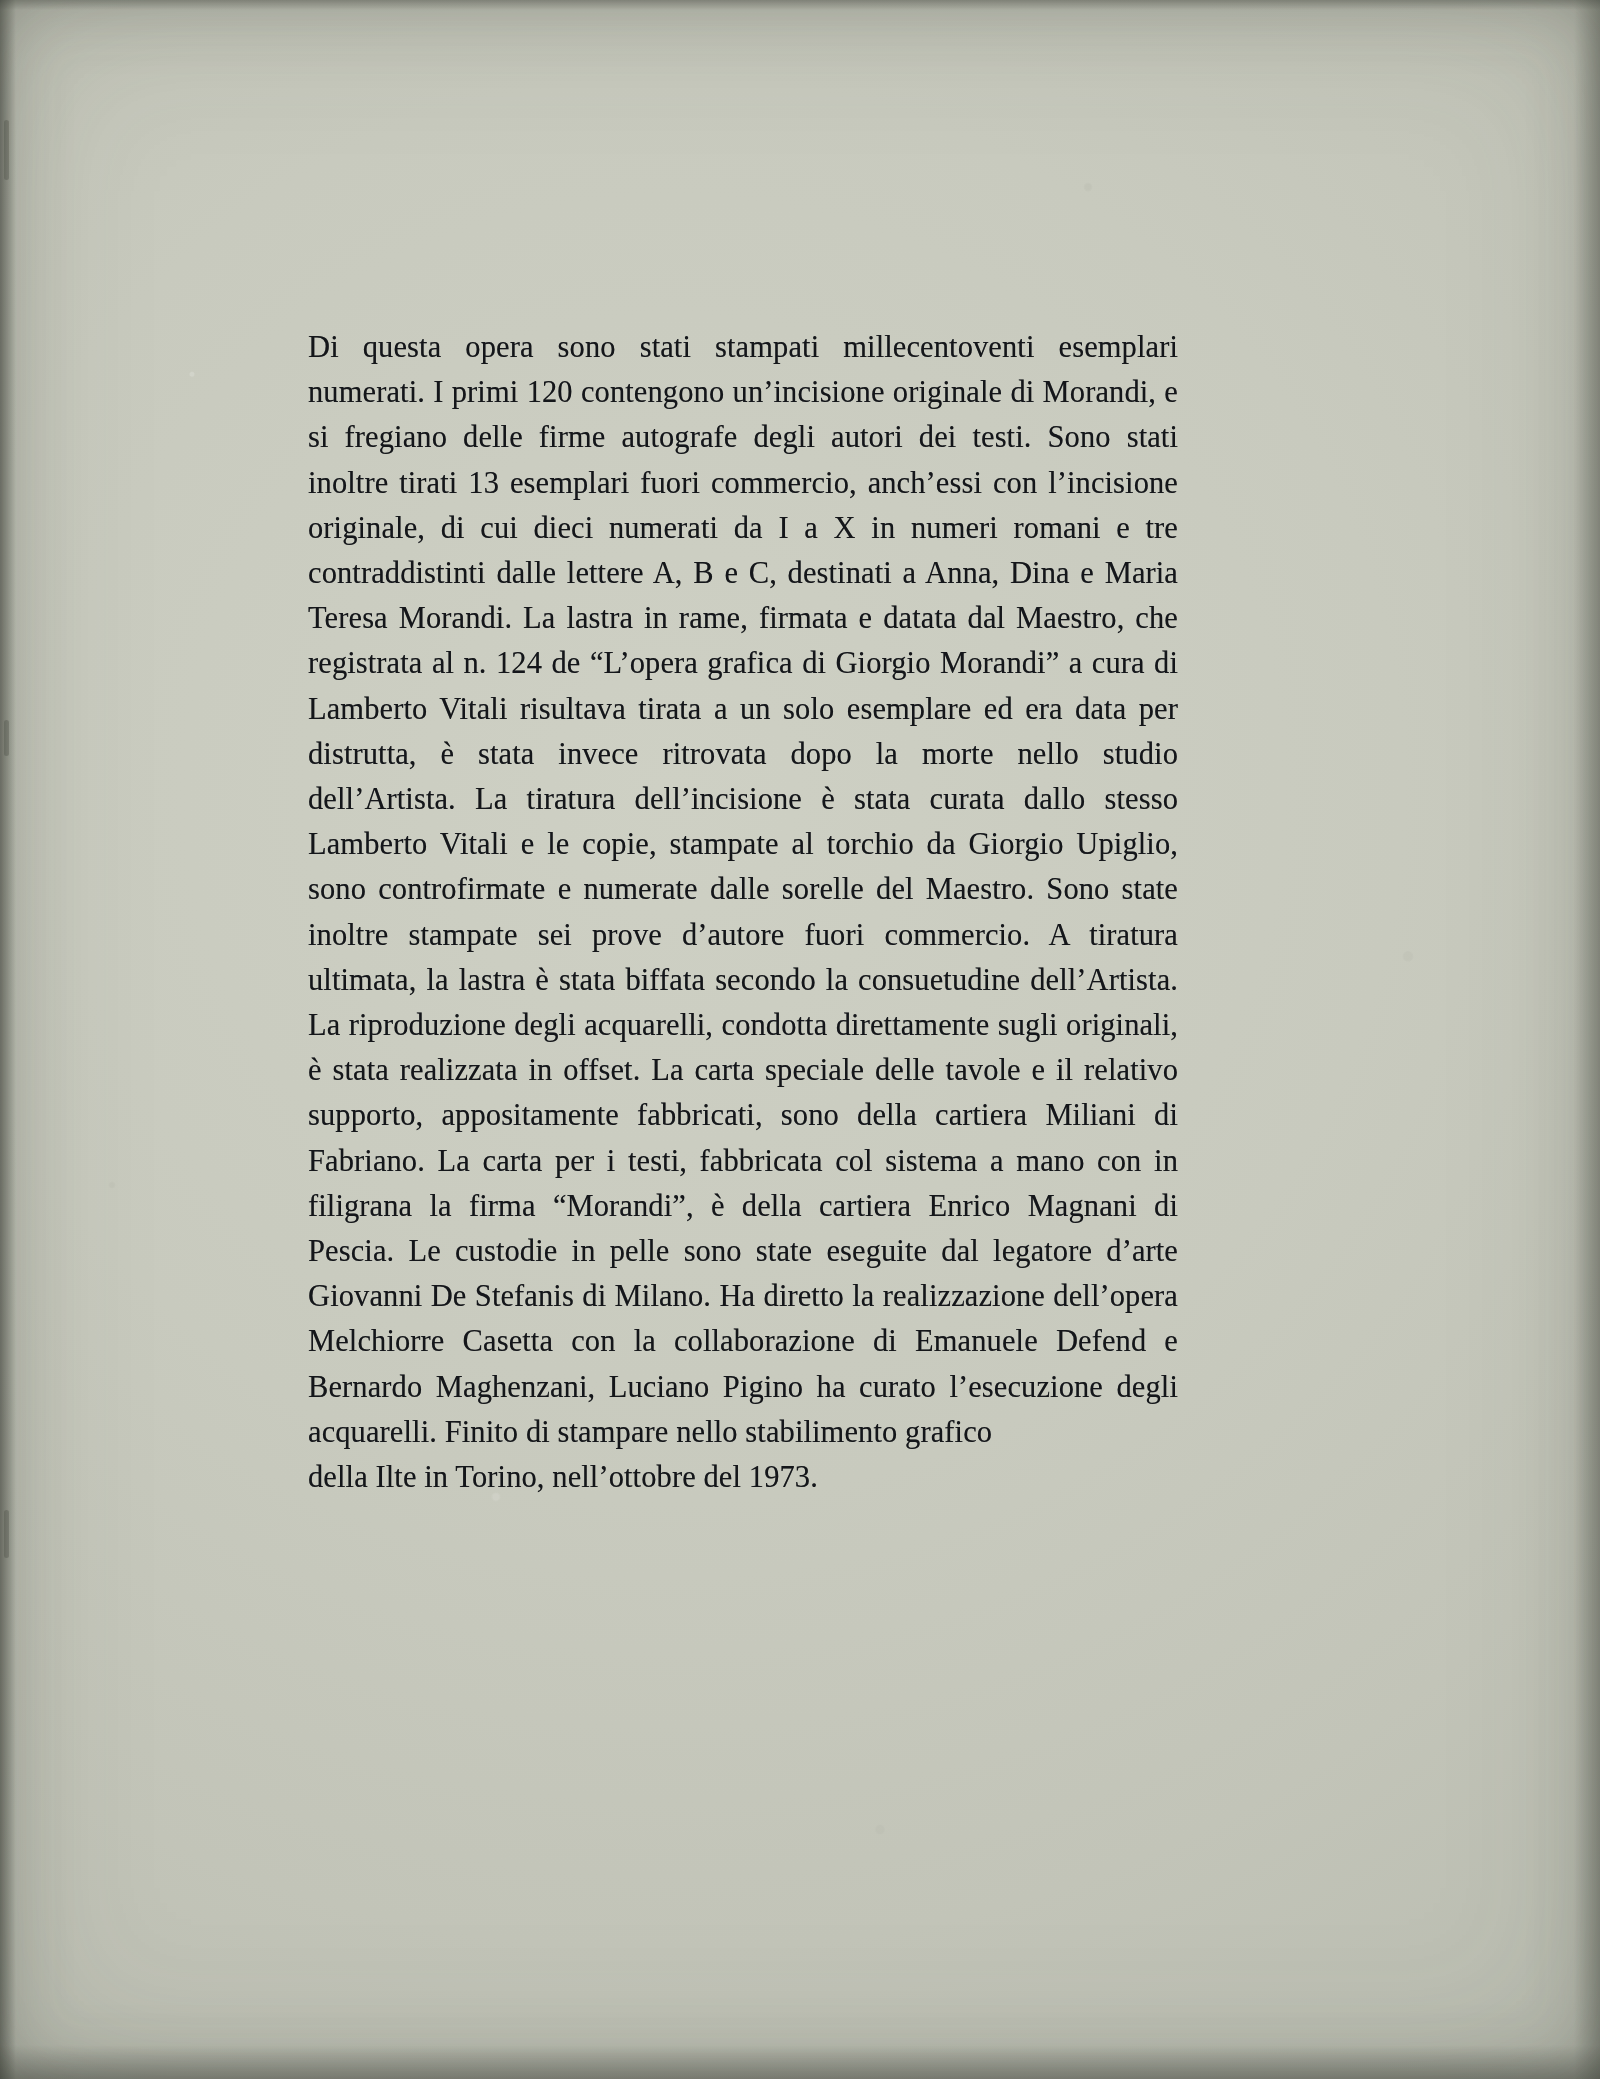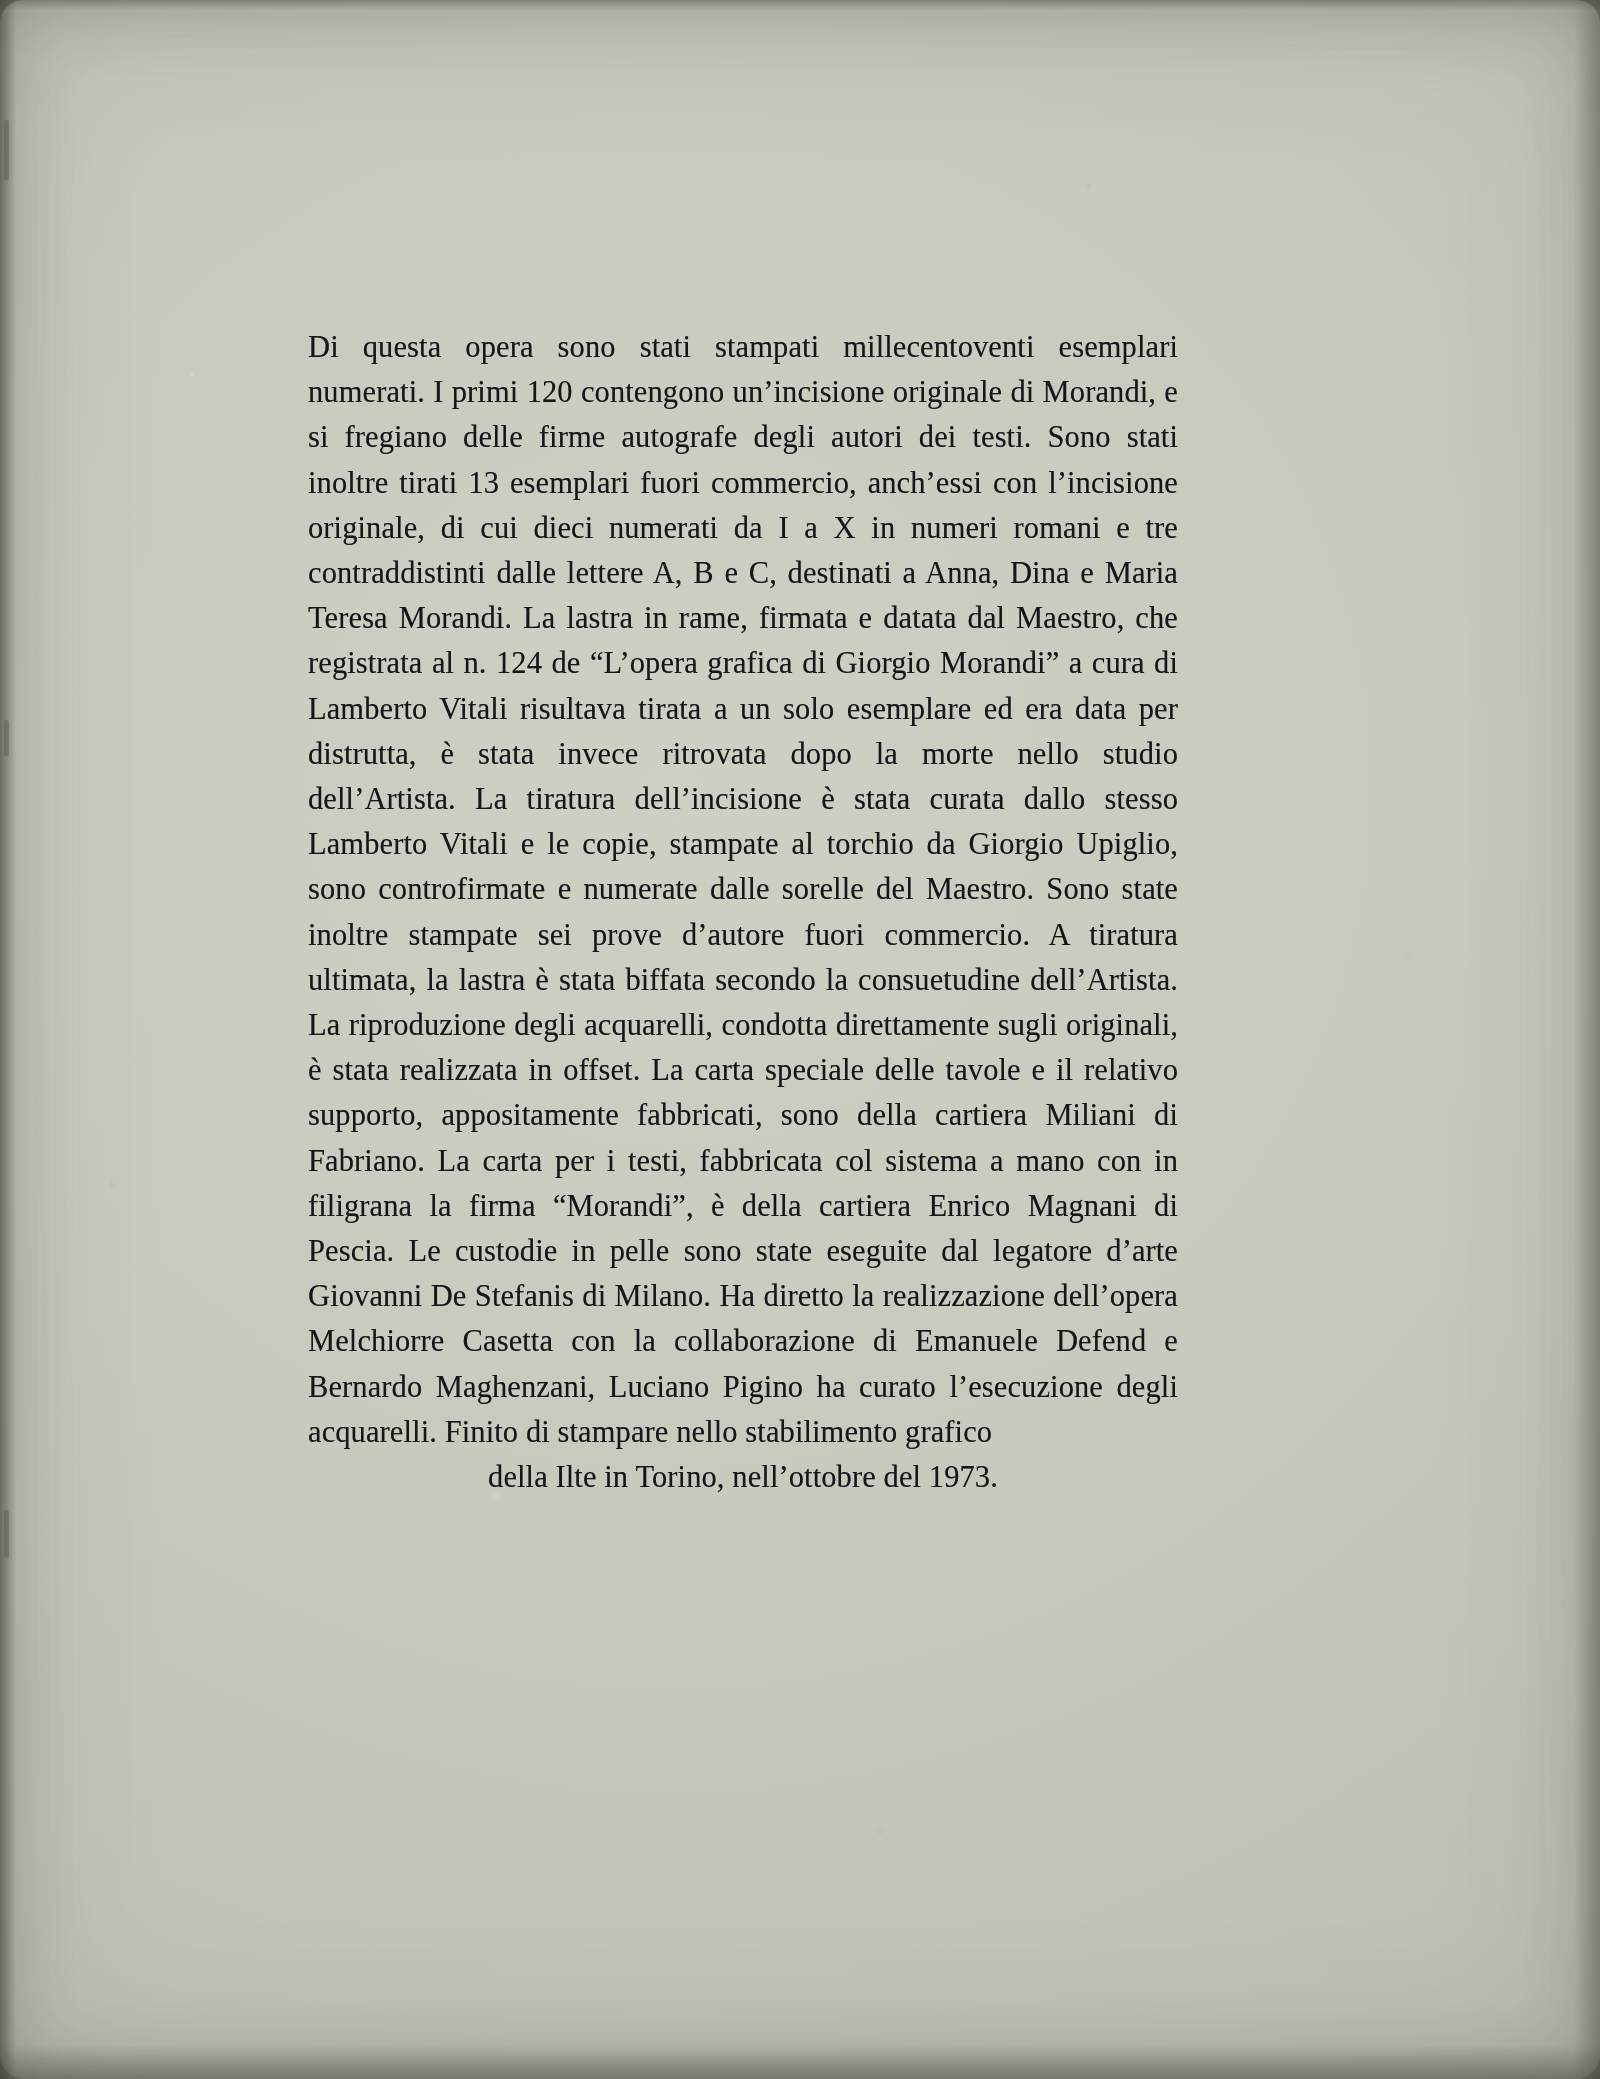--- a/index.html
+++ b/index.html
@@ -16,21 +16,20 @@
 
   
   #page {
     position: absolute;
     left: 0;
     top: 0;
     width: 1600px;
     height: 2079px;
     background:
       radial-gradient(ellipse 120% 90% at 42% 38%, #ced0c4 0%, #c8cabe 38%, #c2c4b8 62%, #b9bcb0 85%, #b2b5a8 100%);
-    border-radius: 24px;
   }
 
   
   #grain {
     position: absolute;
     inset: 0;
     pointer-events: none;
     background-image:
       radial-gradient(circle at 12% 18%, rgba(255,255,255,0.20) 0 2px, transparent 3px),
       radial-gradient(circle at 68% 9%, rgba(0,0,0,0.035) 0 3px, transparent 5px),
@@ -105,21 +104,21 @@
     font-family: "Liberation Serif", serif;
     font-size: 30.5px;
     line-height: 45.2px;
     text-align: justify;
     text-justify: inter-word;
     letter-spacing: 0.1px;
     -webkit-font-smoothing: antialiased;
   }
 
   #colophon p.last-line {
-    text-align: center;
+    text-align: left;
     text-indent: 0;
   }
 
   
   .body-text {
     text-shadow: 0 0 0.6px rgba(20,22,26,0.45);
   }
 </style>
 </head>
 <body>

